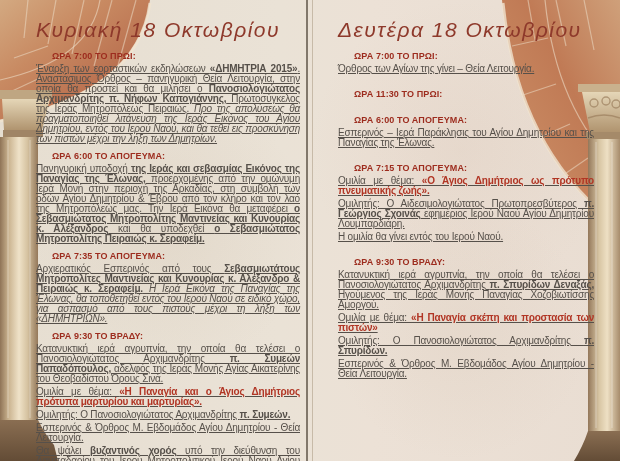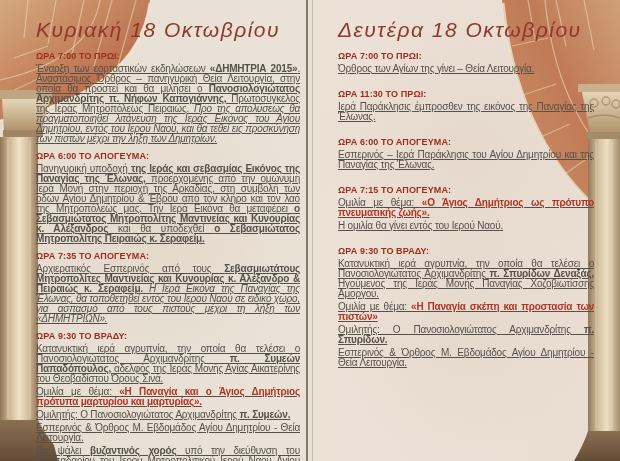--- a/index.html
+++ b/index.html
@@ -19,21 +19,21 @@
   .col{position:absolute;top:18px;z-index:3;}
   .col-left{left:36px;width:264px;}
   .col-right{left:338px;width:256px;}
   .day-title{
     margin:0 0 9px 0;text-align:left;
     font-family:Liberation Sans, sans-serif;font-style:italic;font-weight:normal;
     font-size:21px;letter-spacing:1.5px;color:#8e392b;
   }
   .event .time{
     color:#9d2c1e;font-weight:bold;font-size:9px;letter-spacing:.1px;
-    margin:7px 0 2px 0;line-height:11px;
+    margin:7px 0 2px 16px;line-height:11px;
   }
   .col-right .event .time{margin-top:15px;}
   .col-right .event:first-child .time, .col-left .event:first-child .time{margin-top:6px;}
   .event p{
     margin:0 0 3px 0;font-size:10px;line-height:10px;letter-spacing:-.2px;
     color:#56504a;text-align:justify;text-decoration:underline;
   }
   .run{font-style:normal;font-weight:normal;}
   .run.b{font-weight:bold;}
   .run.i{font-style:italic;}
@@ -166,29 +166,29 @@
 
 <div class="col col-right">
   <h2 class="day-title">Δευτέρα 18 Οκτωβρίου</h2>
   <div class="events">
       <div class="event">
         <div class="time">ΩΡΑ 7:00 ΤΟ ΠΡΩΙ:</div>
         <p><span class="run n">Όρθρος των Αγίων της γίνει – Θεία Λειτουργία.</span></p>
       </div>
       <div class="event">
         <div class="time">ΩΡΑ 11:30 ΤΟ ΠΡΩΙ:</div>
-        <p><span class="run n">Ιερά Παράκλησις έμπροσθεν της εικόνος της Παναγίας της Έλωνας.</span></p>
       </div>
       <div class="event">
         <div class="time">ΩΡΑ 6:00 ΤΟ ΑΠΟΓΕΥΜΑ:</div>
         <p><span class="run n">Εσπερινός – Ιερά Παράκλησις του Αγίου Δημητρίου και της Παναγίας της Έλωνας.</span></p>
       </div>
       <div class="event">
         <div class="time">ΩΡΑ 7:15 ΤΟ ΑΠΟΓΕΥΜΑ:</div>
         <p><span class="run n">Ομιλία με θέμα: </span><span class="run r">«Ο Άγιος Δημήτριος ως πρότυπο πνευματικής ζωής».</span></p>
+        <p><span class="run n">Ομιλητής: Ο Αιδεσιμολογιώτατος Πρωτοπρεσβύτερος </span><span class="run b">π. Γεώργιος Σχοινάς</span><span class="run n"> εφημέριος Ιερού Ναού Αγίου Δημητρίου Λουμπαρδιάρη.</span></p>
         <p><span class="run n">Η ομιλία θα γίνει εντός του Ιερού Ναού.</span></p>
       </div>
       <div class="event">
         <div class="time">ΩΡΑ 9:30 ΤΟ ΒΡΑΔΥ:</div>
         <p><span class="run n">Κατανυκτική ιερά αγρυπνία, την οποία θα τελέσει ο Πανοσιολογιώτατος Αρχιμανδρίτης </span><span class="run b">π. Σπυρίδων Δεναξάς,</span><span class="run n"> Ηγούμενος της Ιεράς Μονής Παναγίας Χοζοβιωτίσσης Αμοργού.</span></p>
         <p><span class="run n">Ομιλία με θέμα: </span><span class="run r">«Η Παναγία σκέπη και προστασία των πιστών»</span></p>
         <p><span class="run n">Ομιλητής: Ο Πανοσιολογιώτατος Αρχιμανδρίτης </span><span class="run b">π. Σπυρίδων.</span></p>
         <p><span class="run n">Εσπερινός &amp; Όρθρος Μ. Εβδομάδος Αγίου Δημητρίου - Θεία Λειτουργία.</span></p>
       </div>
     </div>

